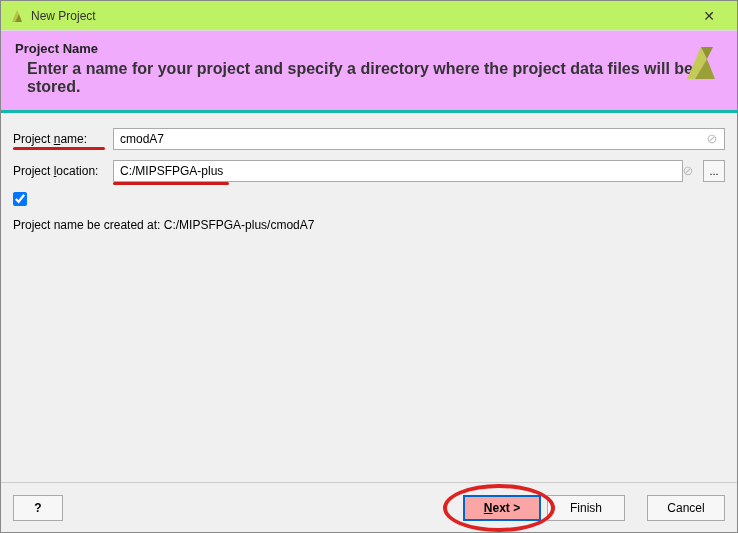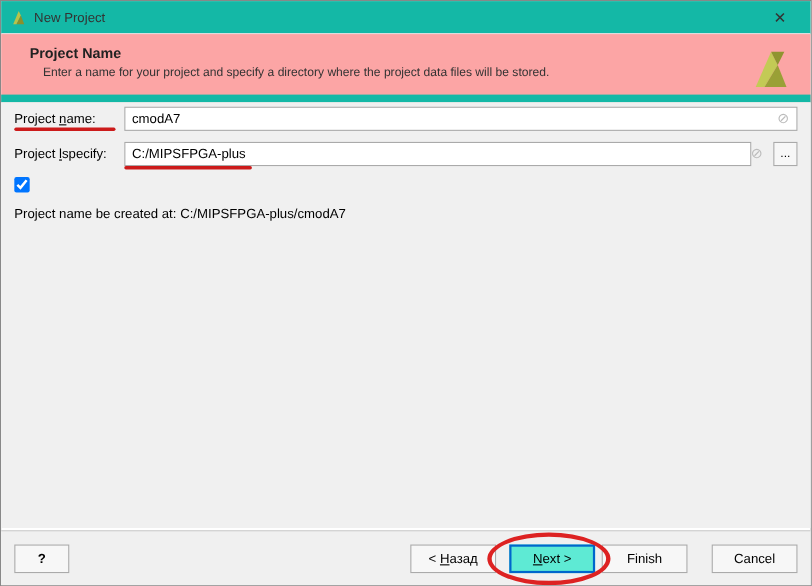--- a/index.html
+++ b/index.html
@@ -9,50 +9,50 @@
       background: #fff;
       width: 738px;
       height: 533px;
       overflow: hidden;
       border: 1px solid #888;
       position: relative;
     }
     
     .titlebar {
       height: 30px;
-      background: #14b8a6;
+      background: #bef264;
       display: flex;
       align-items: center;
       padding: 0 8px;
       border-bottom: 1px solid #ddd;
     }
     .titlebar .app-icon { width: 16px; height: 16px; margin-right: 6px; }
     .titlebar .title { flex: 1; color: #333; }
     .titlebar .close { width: 40px; text-align: center; font-size: 14px; color: #333; cursor: default; }
     
     .header {
-      background: #fca5a5;
-      padding: 10px 20px 14px 26px;
-      border-bottom: 7px solid #14b8a6;
+      background: #f0abfc;
+      padding: 10px 20px 14px 14px;
+      border-bottom: 3px solid #14b8a6;
       position: relative;
       min-height: 62px;
     }
     .header h1 { font-size: 13px; font-weight: bold; color: #222; margin-bottom: 4px; }
-    .header p { font-size: 11px; color: #333; padding-left: 12px; }
+    .header p { font-size: 16px; color: #333; padding-left: 12px; font-weight: bold; }
     .header-logo {
       position: absolute;
       right: 12px;
       top: 8px;
       width: 48px;
       height: 48px;
     }
     
     .content {
       background: #f0f0f0;
-      padding: 4px 12px;
+      padding: 15px 12px;
       height: calc(100% - 30px - 62px - 50px - 2px);
       position: relative;
     }
     .form-row {
       display: flex;
       align-items: center;
       margin-bottom: 10px;
       position: relative;
     }
     .form-row label { width: 100px; color: #000; }
@@ -142,23 +142,24 @@
       background: #f7f7f7;
       font-family: inherit;
       font-size: 12px;
       cursor: default;
       margin-left: 6px;
       padding: 0 10px;
     }
     .btn.help { min-width: 50px; margin-left: 0; font-weight: bold; }
     .btn.next {
       border: 2px solid #0066cc;
-      background: #5eead4;
+      background: #fca5a5;
       position: relative;
       z-index: 2;
+      font-weight: bold;
     }
     .btn .ul { text-decoration: underline; }
     .btn.disabled { color: #000000; }
     
     .next-wrap { position: relative; display: inline-block; margin-left: 6px; }
     .red-oval {
       position: absolute;
       border: 4px solid #d22;
       border-radius: 50%;
       left: -14px;
@@ -204,21 +205,21 @@
       <span class="red-underline-1"></span>
     </label>
     <div class="input-wrap">
       <input type="text" class="text-input" value="cmodA7" style="">
       <span class="clear-x">⊘</span>
     </div>
   </div>
 
   <div class="form-row">
     <label>
-      <span>Project </span><span class="ul">l</span><span>specify:</span>
+      <span>Project </span><span class="ul">l</span><span>ocation:</span>
     </label>
     <div class="input-wrap with-browse" style="position:relative;">
       <input type="text" class="text-input" value="C:/MIPSFPGA-plus" style="">
       <span class="clear-x">⊘</span>
       <button class="browse-btn">...</button>
       <span class="red-underline-2"></span>
     </div>
   </div>
 
   <div class="checkbox-row">
@@ -228,23 +229,20 @@
   <div class="info-line">
     <span>Project name be created at: </span><span>C:/MIPSFPGA-plus/cmodA7</span>
   </div>
 
 </div>
 
 <div class="footer">
   <button class="btn help">?</button>
   <span class="spacer"></span>
   <span class="group">
-    <button class="btn">
-      <span>&lt; </span><span class="ul">Н</span><span>азад</span>
-    </button>
     <span class="next-wrap">
       <button class="btn next">
         <span class="ul">N</span><span>ext &gt;</span>
       </button>
       <span class="red-oval"></span>
     </span>
     <button class="btn disabled">Finish</button>
   </span>
   <button class="btn">Cancel</button>
 </div>

